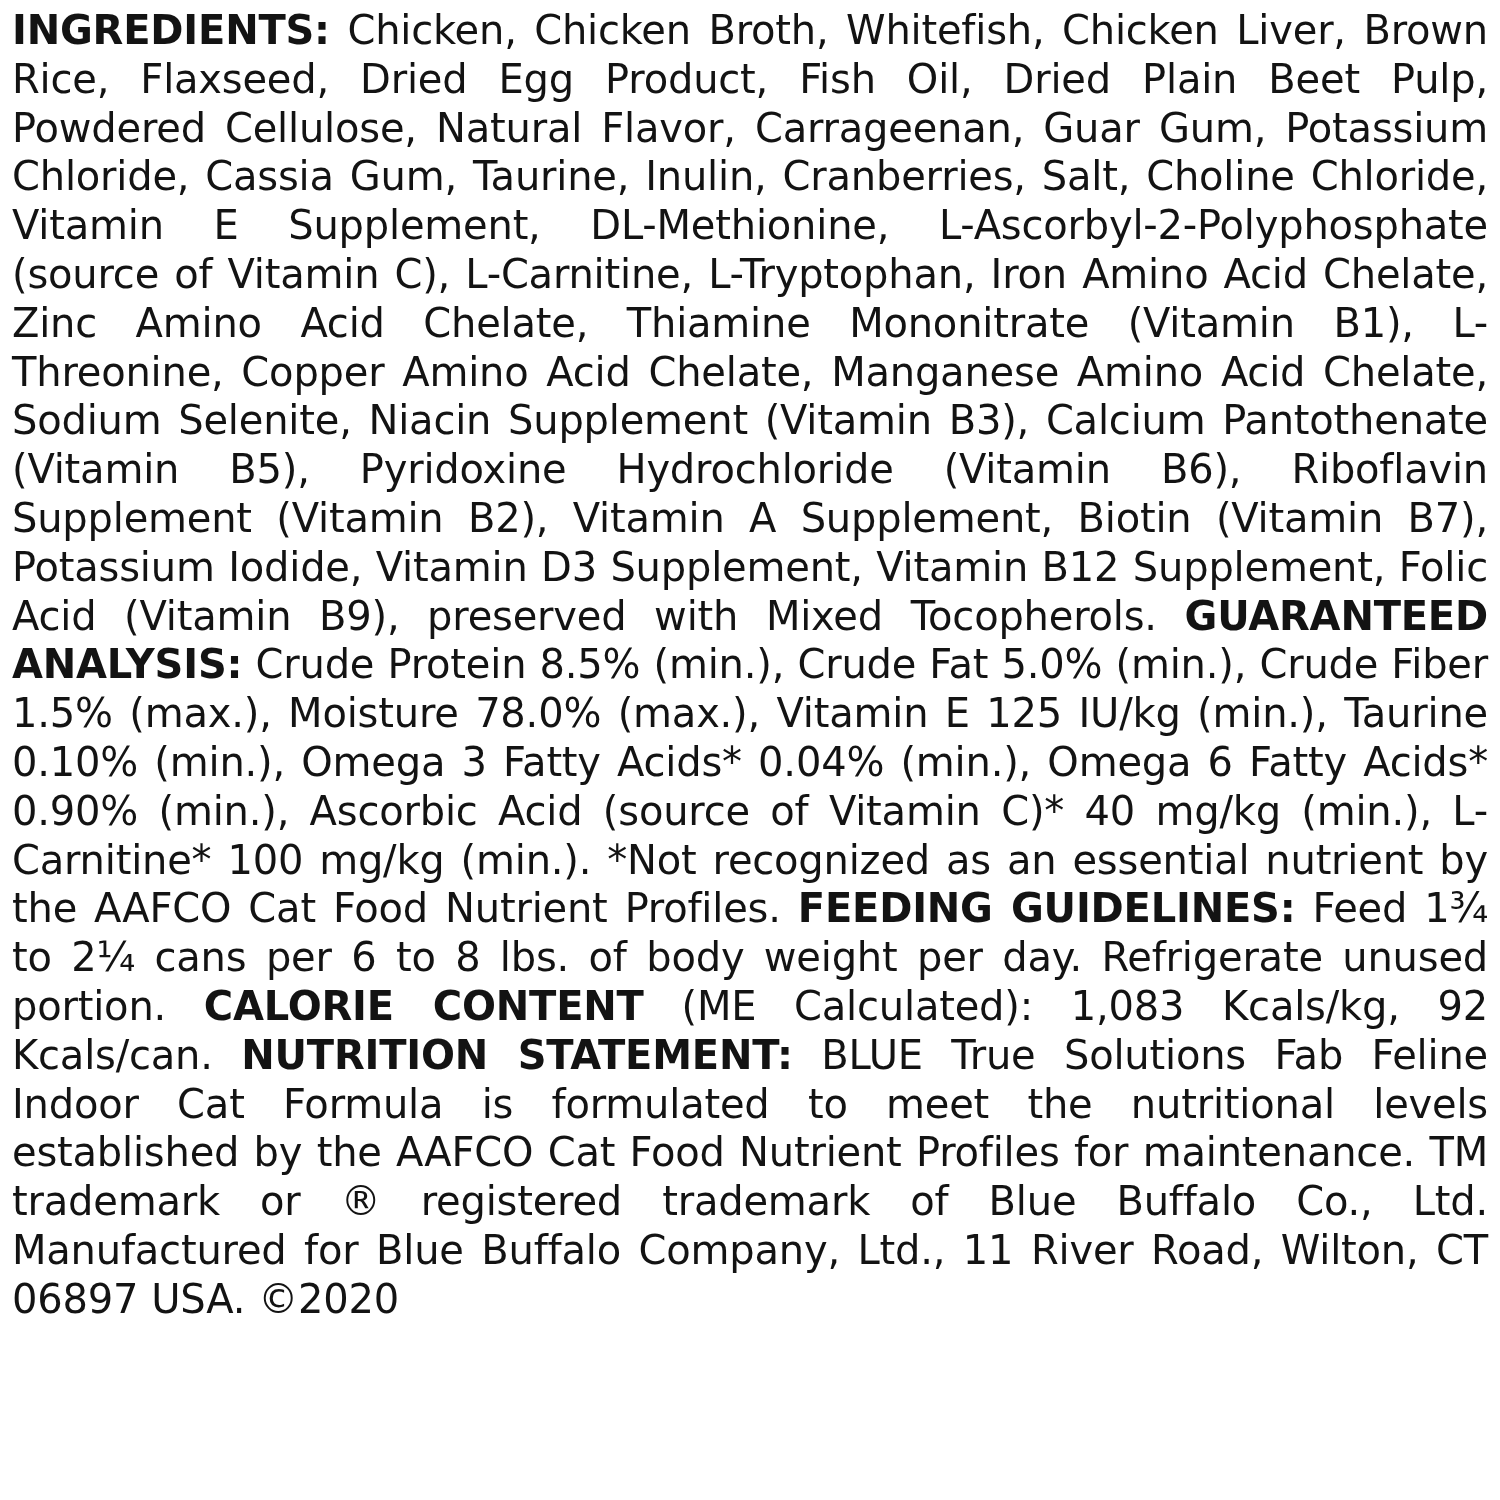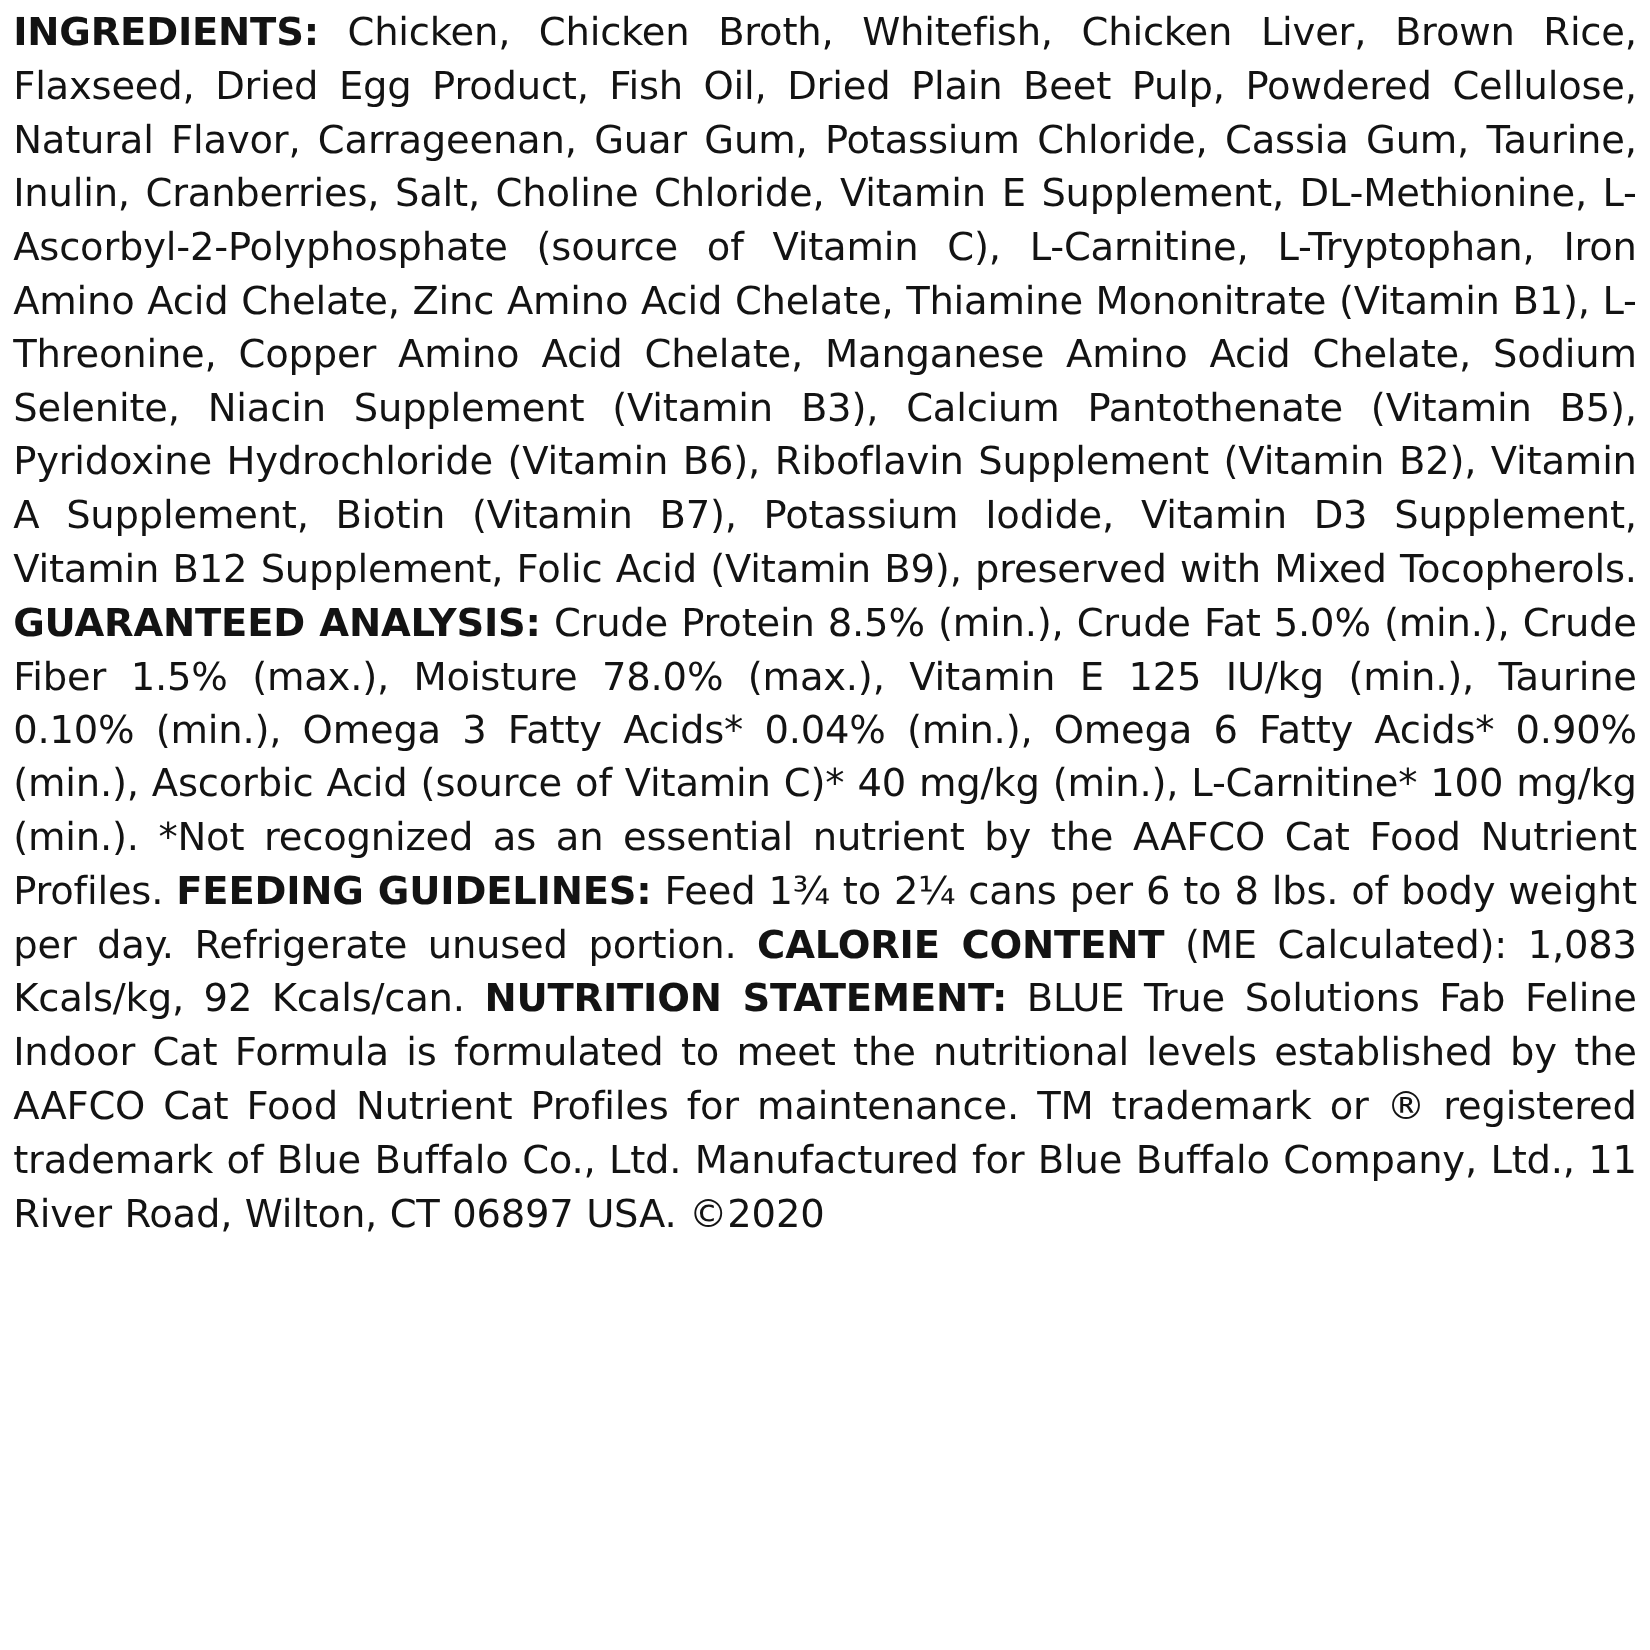--- a/index.html
+++ b/index.html
@@ -14,21 +14,21 @@
     color: #111111;
     overflow: hidden;
   }
   .label {
     box-sizing: border-box;
     width: 1500px;
     padding: 6px 12px 0 12px;
   }
   .para {
     margin: 0;
-    font-size: 35px;
+    font-size: 40px;
     line-height: 48.8px;
     text-align: justify;
     text-justify: inter-word;
     letter-spacing: -0.2px;
     word-spacing: 0.5px;
     color: #131313;
   }
   .hdr {
     font-weight: bold;
   }

